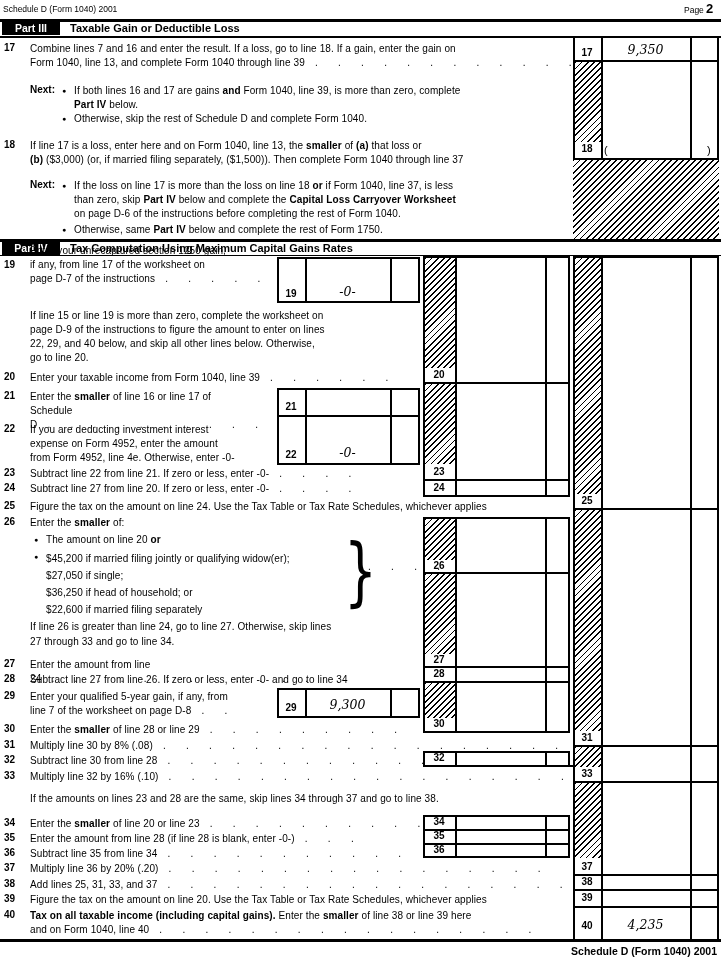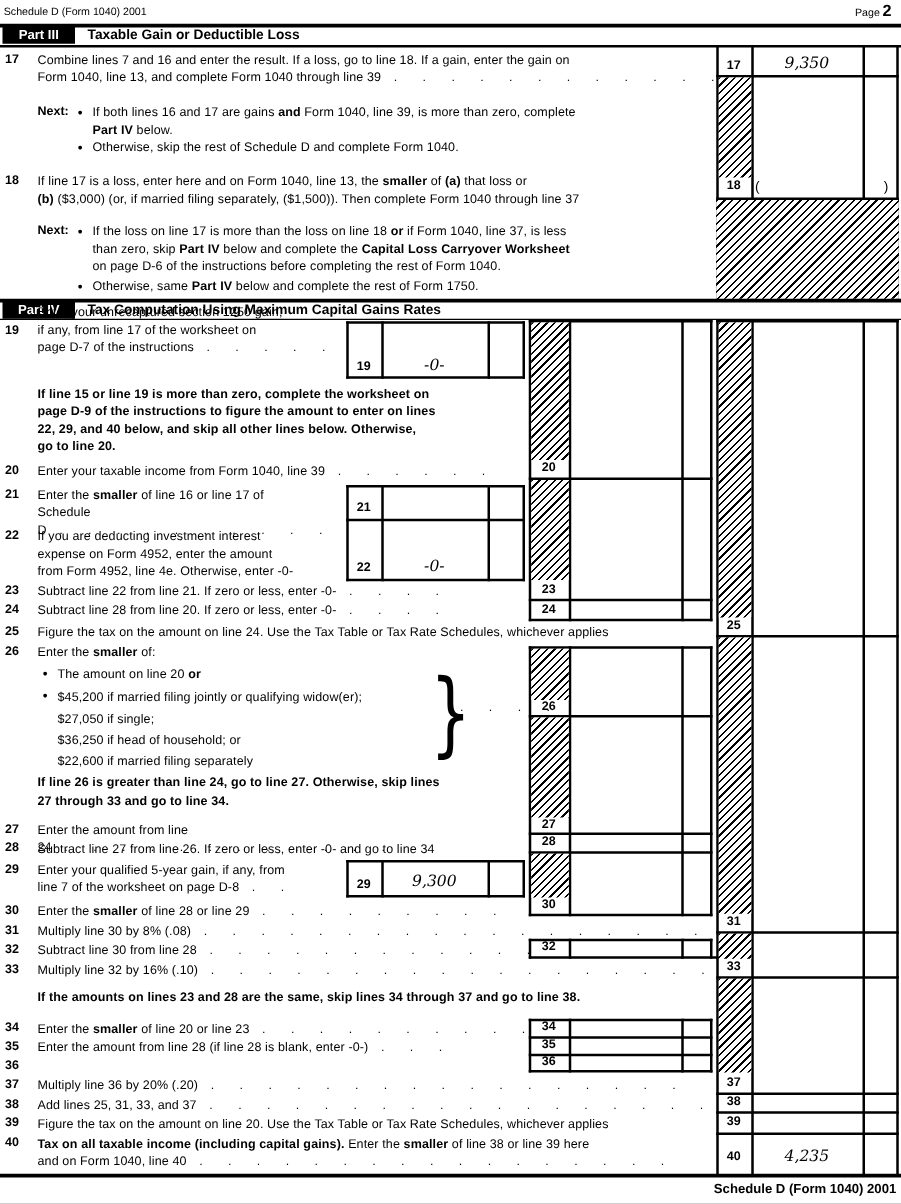--- a/index.html
+++ b/index.html
@@ -2,21 +2,21 @@
 <html><head>
 <meta charset="utf-8">
 <style>
   html,body{margin:0;padding:0;background:#888;}
   .page{position:relative;width:721px;height:963px;background:#fff;color:#000;
         font-family:"Liberation Sans",sans-serif;font-size:10px;overflow:hidden;}
   .abs{position:absolute;}
   .txt{position:absolute;white-space:pre-line;line-height:14px;letter-spacing:.1px;}
   .ln{position:absolute;font-weight:bold;font-size:10px;}
   .b{font-weight:bold;}
-  .bold{font-weight:bold;}
+  .bold{font-weight:normal;}
   .blt{position:absolute;font-size:7px;line-height:14px;}
   .cellnum{position:absolute;font-weight:bold;font-size:10px;text-align:center;line-height:12px;}
   .amt{position:absolute;font-family:"DejaVu Serif",serif;font-style:italic;font-size:12.5px;
        text-align:center;line-height:14px;}
   .paren{position:absolute;font-size:11px;line-height:14px;}
   .hl{position:absolute;background:#000;}
   .vl{position:absolute;background:#000;}
   .hatch{position:absolute;background:repeating-linear-gradient(135deg,#000 0,#000 1.3px,#fff 1.3px,#fff 4.3px);}
   .partbox{position:absolute;background:#000;color:#fff;font-weight:bold;font-size:10.5px;
            text-align:center;line-height:14px;}
@@ -91,21 +91,21 @@
 
   <div class="ln" style="left:4px;top:423px">22</div>
   <div class="txt" style="left:30px;top:423px;width:245px">If you are deducting investment interest
 expense on Form 4952, enter the amount
 from Form 4952, line 4e. Otherwise, enter -0-</div>
 
   <div class="ln" style="left:4px;top:467px">23</div>
   <div class="txt" style="left:30px;top:467px;width:400px">Subtract line 22 from line 21. If zero or less, enter -0- .  .  .  .</div>
 
   <div class="ln" style="left:4px;top:482px">24</div>
-  <div class="txt" style="left:30px;top:482px;width:400px">Subtract line 28 from line 20. If zero or less, enter -0- .  .  .  .</div>
+  <div class="txt" style="left:30px;top:482px;width:400px">Subtract line 27 from line 20. If zero or less, enter -0- .  .  .  .</div>
 
   <div class="ln" style="left:4px;top:500px">25</div>
   <div class="txt" style="left:30px;top:500px;width:560px">Figure the tax on the amount on line 24. Use the Tax Table or Tax Rate Schedules, whichever applies</div>
 
   <div class="ln" style="left:4px;top:516px">26</div>
   <div class="txt" style="left:30px;top:516px;width:300px"><span>Enter the </span><span class="b">smaller</span><span> of:</span></div>
   <span class="blt" style="left:34px;top:533px">●</span>
   <div class="txt" style="left:46px;top:533px;width:300px"><span>The amount on line 20 </span><span class="b">or</span></div>
   <span class="blt" style="left:34px;top:550px">●</span>
   <div class="txt opts" style="left:46px;top:550px;width:300px">$45,200 if married filing jointly or qualifying widow(er);
@@ -141,20 +141,21 @@
 
   <div class="txt bold" style="left:30px;top:792px;width:560px">If the amounts on lines 23 and 28 are the same, skip lines 34 through 37 and go to line 38.</div>
 
   <div class="ln" style="left:4px;top:817px">34</div>
   <div class="txt" style="left:30px;top:817px;width:400px"><span>Enter the </span><span class="b">smaller</span><span> of line 20 or line 23 .  .  .  .  .  .  .  .  .  .</span></div>
 
   <div class="ln" style="left:4px;top:832px">35</div>
   <div class="txt" style="left:30px;top:832px;width:400px">Enter the amount from line 28 (if line 28 is blank, enter -0-) .  .  .</div>
 
   <div class="ln" style="left:4px;top:847px">36</div>
+  <div class="txt" style="left:30px;top:847px;width:400px">Subtract line 35 from line 34 .  .  .  .  .  .  .  .  .  .  .</div>
 
   <div class="ln" style="left:4px;top:862px">37</div>
   <div class="txt" style="left:30px;top:862px;width:545px">Multiply line 36 by 20% (.20) .  .  .  .  .  .  .  .  .  .  .  .  .  .  .  .  .</div>
 
   <div class="ln" style="left:4px;top:878px">38</div>
   <div class="txt" style="left:30px;top:878px;width:545px">Add lines 25, 31, 33, and 37 .  .  .  .  .  .  .  .  .  .  .  .  .  .  .  .  .  .</div>
 
   <div class="ln" style="left:4px;top:893px">39</div>
   <div class="txt" style="left:30px;top:893px;width:560px">Figure the tax on the amount on line 20. Use the Tax Table or Tax Rate Schedules, whichever applies</div>
 

